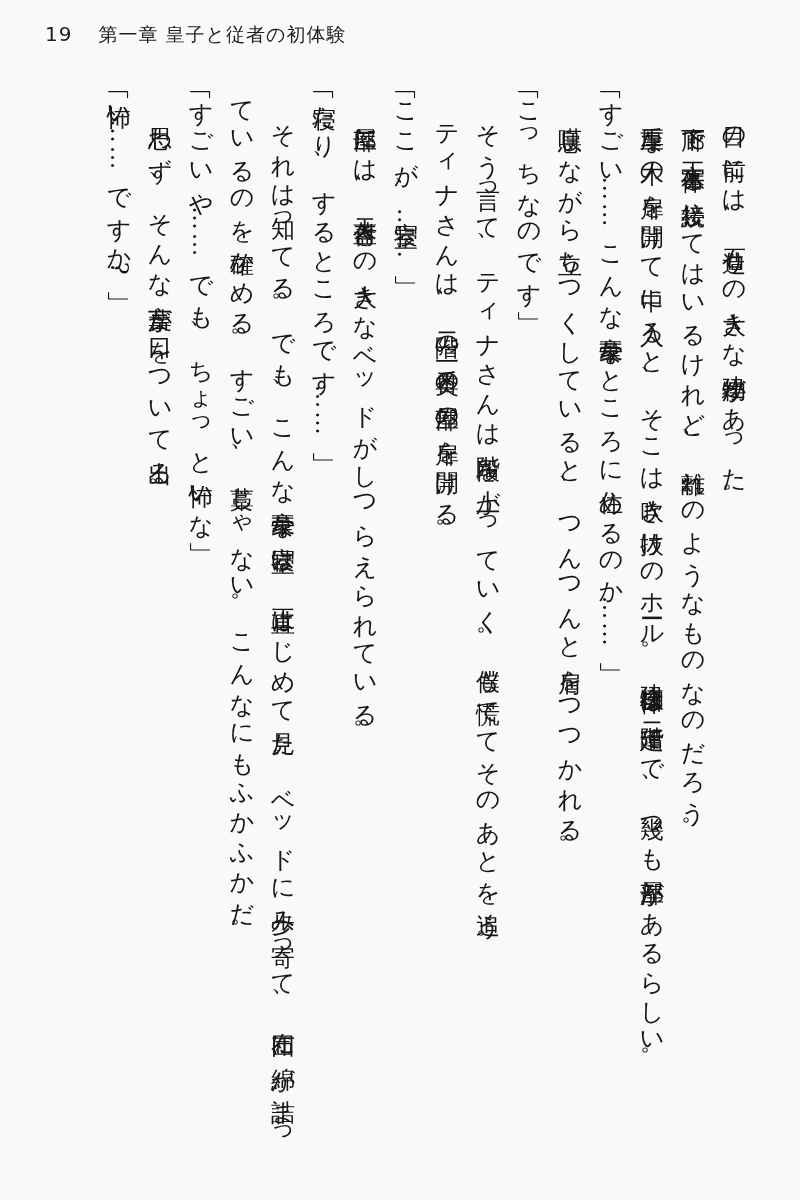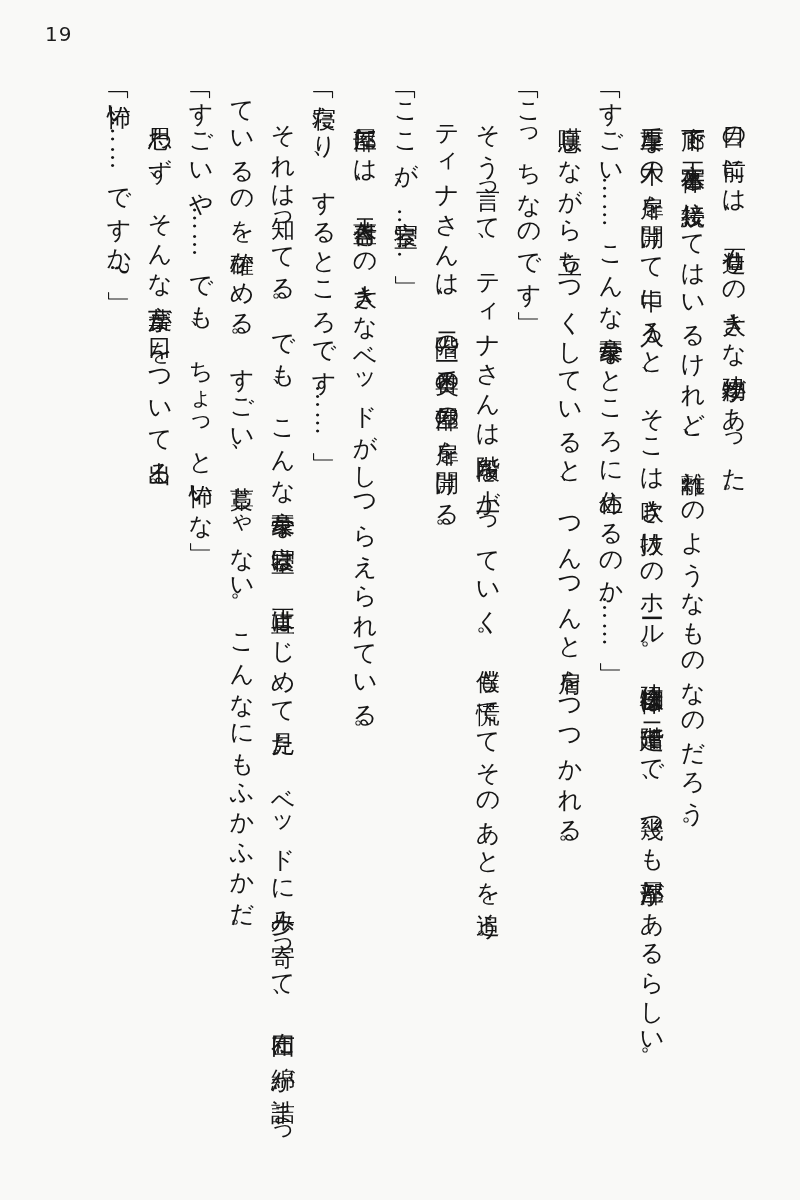--- a/index.html
+++ b/index.html
@@ -56,20 +56,21 @@
     text-indent: 1em;
   }
 </style>
 </head>
 <body>
 
 <div class="page">
 
   <div class="running-head">
     <span class="page-number">19</span>
+    <span class="chapter-title">第一章 皇子と従者の初体験</span>
   </div>
 
   <div class="vtext">
       <p class="indent">目の前には、石造りの大きな建物があった。</p>
       <p class="indent">廊下で王宮本体と接続してはいるけれど、離れのようなものなのだろう。</p>
       <p class="indent">重厚な木の扉を開けて中に入ると、そこは吹き抜けのホール。建物自体は二階建てで、幾つも部屋があるらしい。</p>
       <p>「すごい……こんな豪華なところに住めるのか……」</p>
       <p class="indent">嘆息しながら立ちつくしていると、つんつんと肩をつつかれる。</p>
       <p>「こっちなのです」</p>
       <p class="indent">そう言って、ティナさんは階段を上がっていく。僕も慌ててそのあとを追う。</p>

